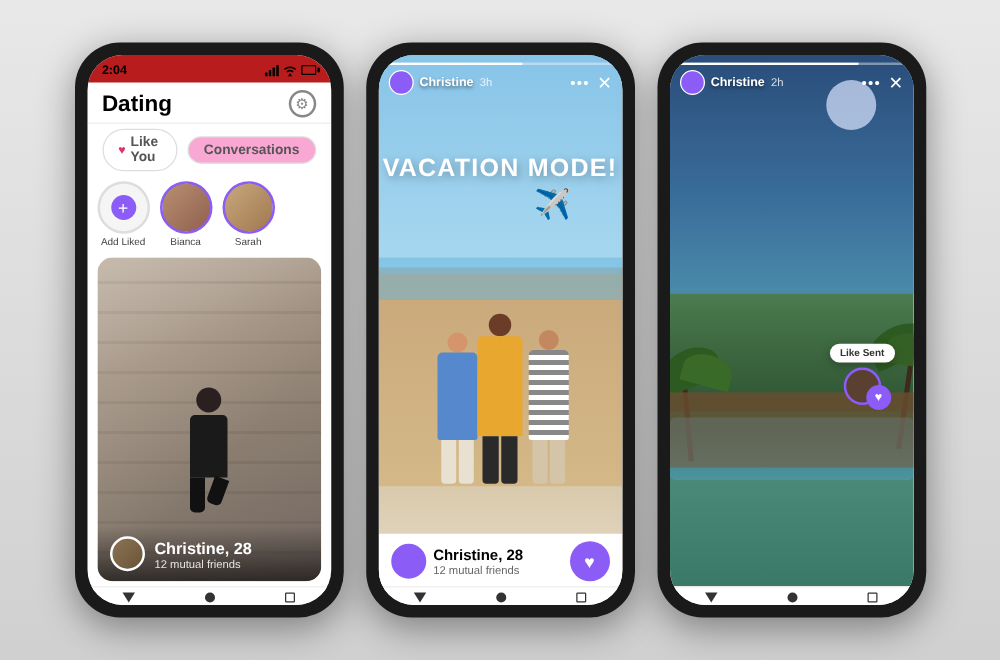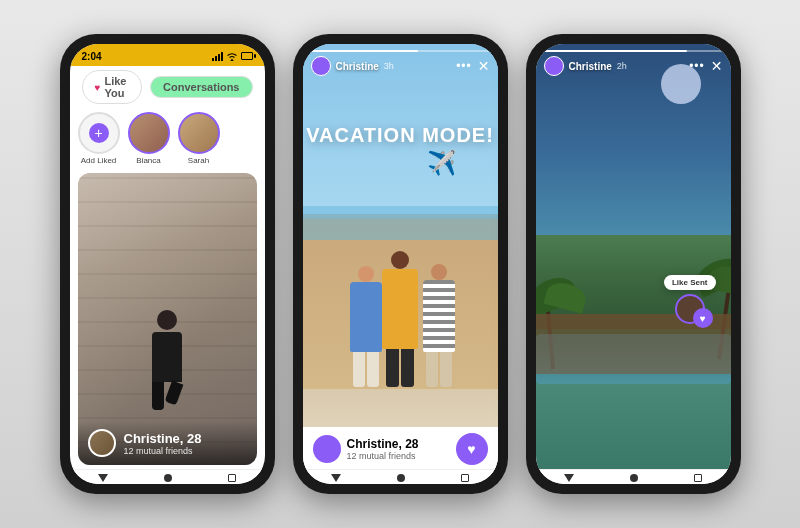--- a/index.html
+++ b/index.html
@@ -37,21 +37,21 @@
       display: flex;
       flex-direction: column;
     }
 
     
     .nav-bar {
       display: flex;
       justify-content: space-between;
       align-items: center;
       padding: 4px 12px 2px;
-      background: #eab308;
+      background: #b91c1c;
       min-height: 22px;
     }
 
     .status-time {
       font-size: 10px;
       font-weight: 600;
       color: #000;
     }
 
     .status-icons {
@@ -149,21 +149,21 @@
       align-items: center;
       gap: 4px;
     }
 
     .tab-liked .heart {
       color: #e0306a;
       font-size: 10px;
     }
 
     .tab-conversations {
-      background: #86efac;
+      background: #f9a8d4;
       color: #555;
       border: 1.5px solid #ddd;
     }
 
     .stories-row {
       padding: 4px 8px;
       display: flex;
       gap: 8px;
       align-items: flex-start;
       overflow: hidden;
@@ -487,20 +487,26 @@
         </div>
         <svg width="12" height="9" viewBox="0 0 12 9">
           <path d="M6 7.5 L7 9 L5 9 Z M3.5 5.5 Q6 3.5 8.5 5.5 M1.5 3.5 Q6 0 10.5 3.5" stroke="#000" stroke-width="1.2" fill="none"></path>
         </svg>
         <div class="status-icon-box"></div>
       </div>
     </div>
 
     <div class="dating-app">
 
+      <div class="dating-header">
+        <span class="dating-title">Dating</span>
+        <div class="gear-icon">
+          <span>⚙</span>
+        </div>
+      </div>
 
       <div class="tabs-row">
         <div class="tab-btn tab-liked">
           <span class="heart">♥</span>
           <span>Like You</span>
         </div>
         <div class="tab-btn tab-conversations">
           <span>Conversations</span>
         </div>
       </div>

